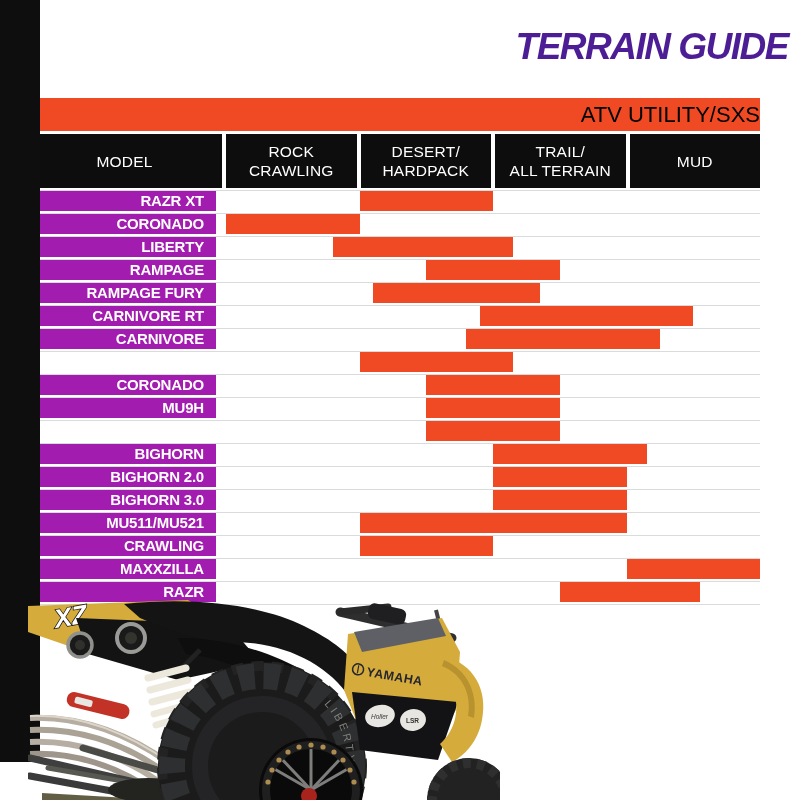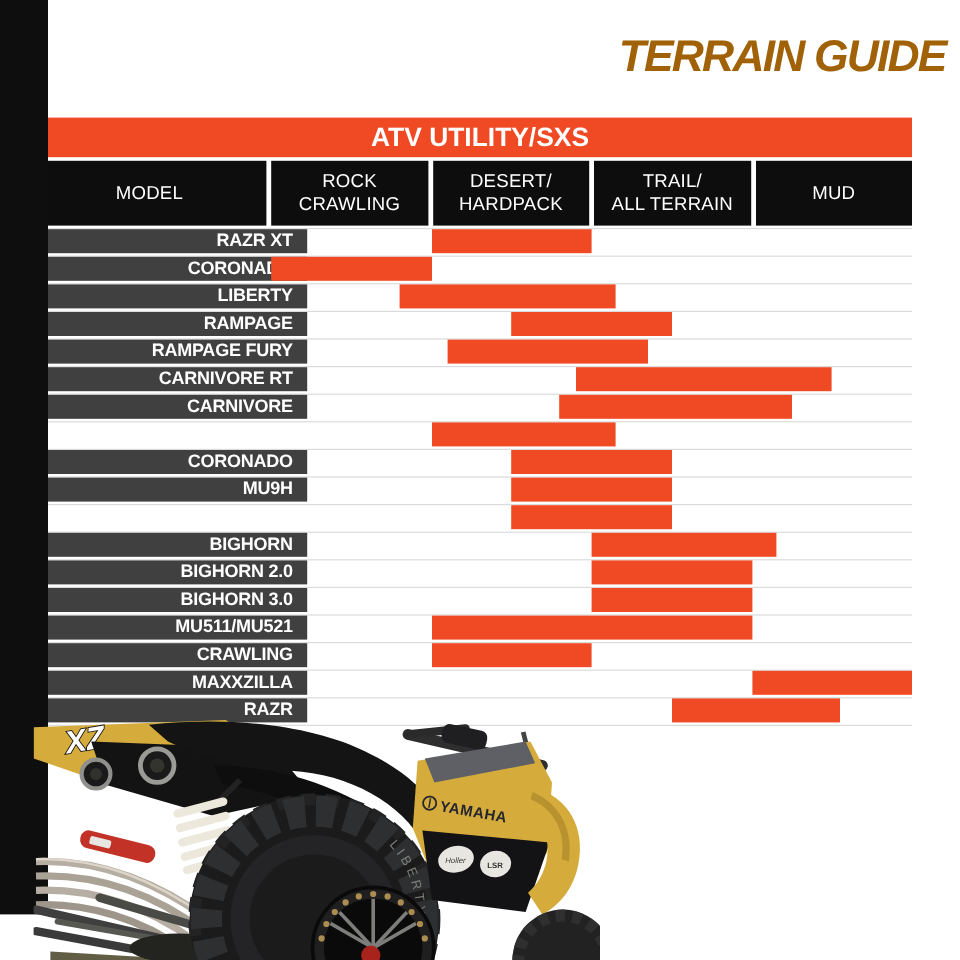--- a/index.html
+++ b/index.html
@@ -1,30 +1,30 @@
 <!DOCTYPE html>
 <html><head>
 <meta charset="utf-8">
 <style>
   html,body{margin:0;padding:0;background:#ffffff;}
   .page{position:relative;width:800px;height:800px;background:#ffffff;overflow:hidden;
         font-family:"Liberation Sans",sans-serif;}
   .stripe{position:absolute;left:0;top:0;width:40px;height:762px;background:#0D0E0D;}
   .title{position:absolute;top:26px;right:12px;margin:0;font-size:37px;font-style:italic;
-         font-weight:bold;letter-spacing:-1.5px;color:#a16207;white-space:nowrap;}
+         font-weight:bold;letter-spacing:-1.5px;color:#4c1d95;white-space:nowrap;}
   .cat-bar{position:absolute;left:40px;top:98px;width:720px;height:33px;background:#F04A24;
-           color:#ffffff;font-weight:bold;font-size:22px;text-align:center;line-height:33px;}
+           color:#000000;font-weight:normal;font-size:22px;text-align:right;line-height:33px;}
   .head-row{position:absolute;left:40px;top:134px;width:720px;height:54px;display:flex;gap:4px;}
   .head-cell{background:#0D0D0D;color:#ffffff;flex:1;display:flex;flex-direction:column;
              align-items:center;justify-content:center;font-size:15.5px;line-height:19px;
              letter-spacing:0.2px;text-align:center;}
   .model-head{flex:0 0 182px;padding-right:13px;box-sizing:border-box;}
   .rows{position:absolute;left:40px;top:190px;width:720px;border-top:1px solid #DADBDC;}
   .row{position:relative;height:22px;border-bottom:1px solid #DADBDC;}
-  .model-cell{position:absolute;left:0;top:0;width:216px;height:20px;background:#404040;
+  .model-cell{position:absolute;left:0;top:0;width:176px;height:20px;background:#a21caf;
               color:#ffffff;font-weight:bold;font-size:15px;line-height:20px;text-align:right;
               padding-right:12px;box-sizing:border-box;letter-spacing:-0.2px;}
   .bar{position:absolute;top:0;height:20px;background:#F04A24;}
   .photo{position:absolute;left:28px;top:598px;width:472px;height:202px;}
 </style>
 </head>
 <body>
 
 <div class="page">
 

